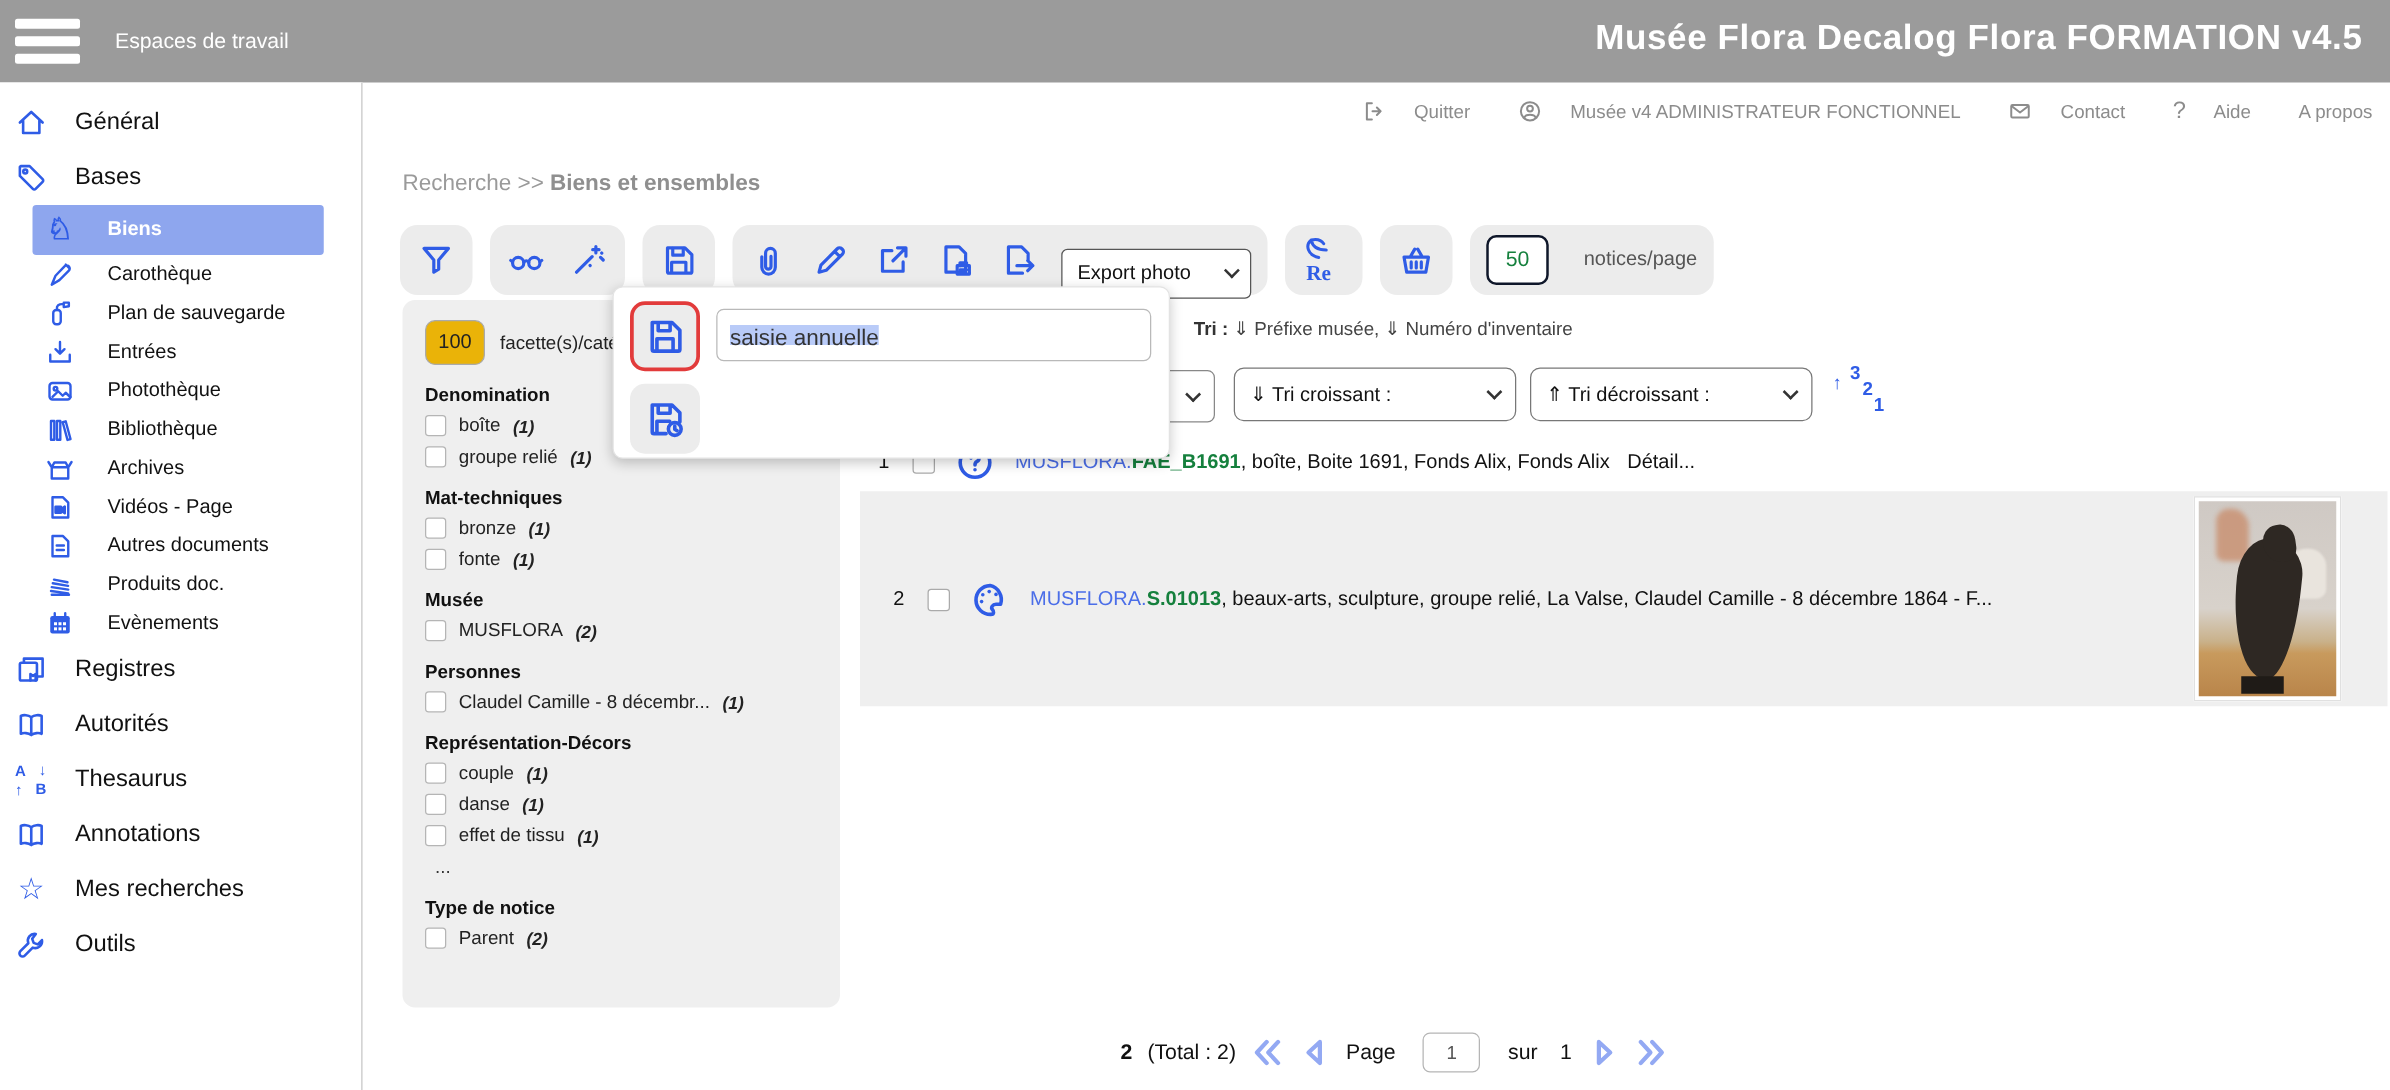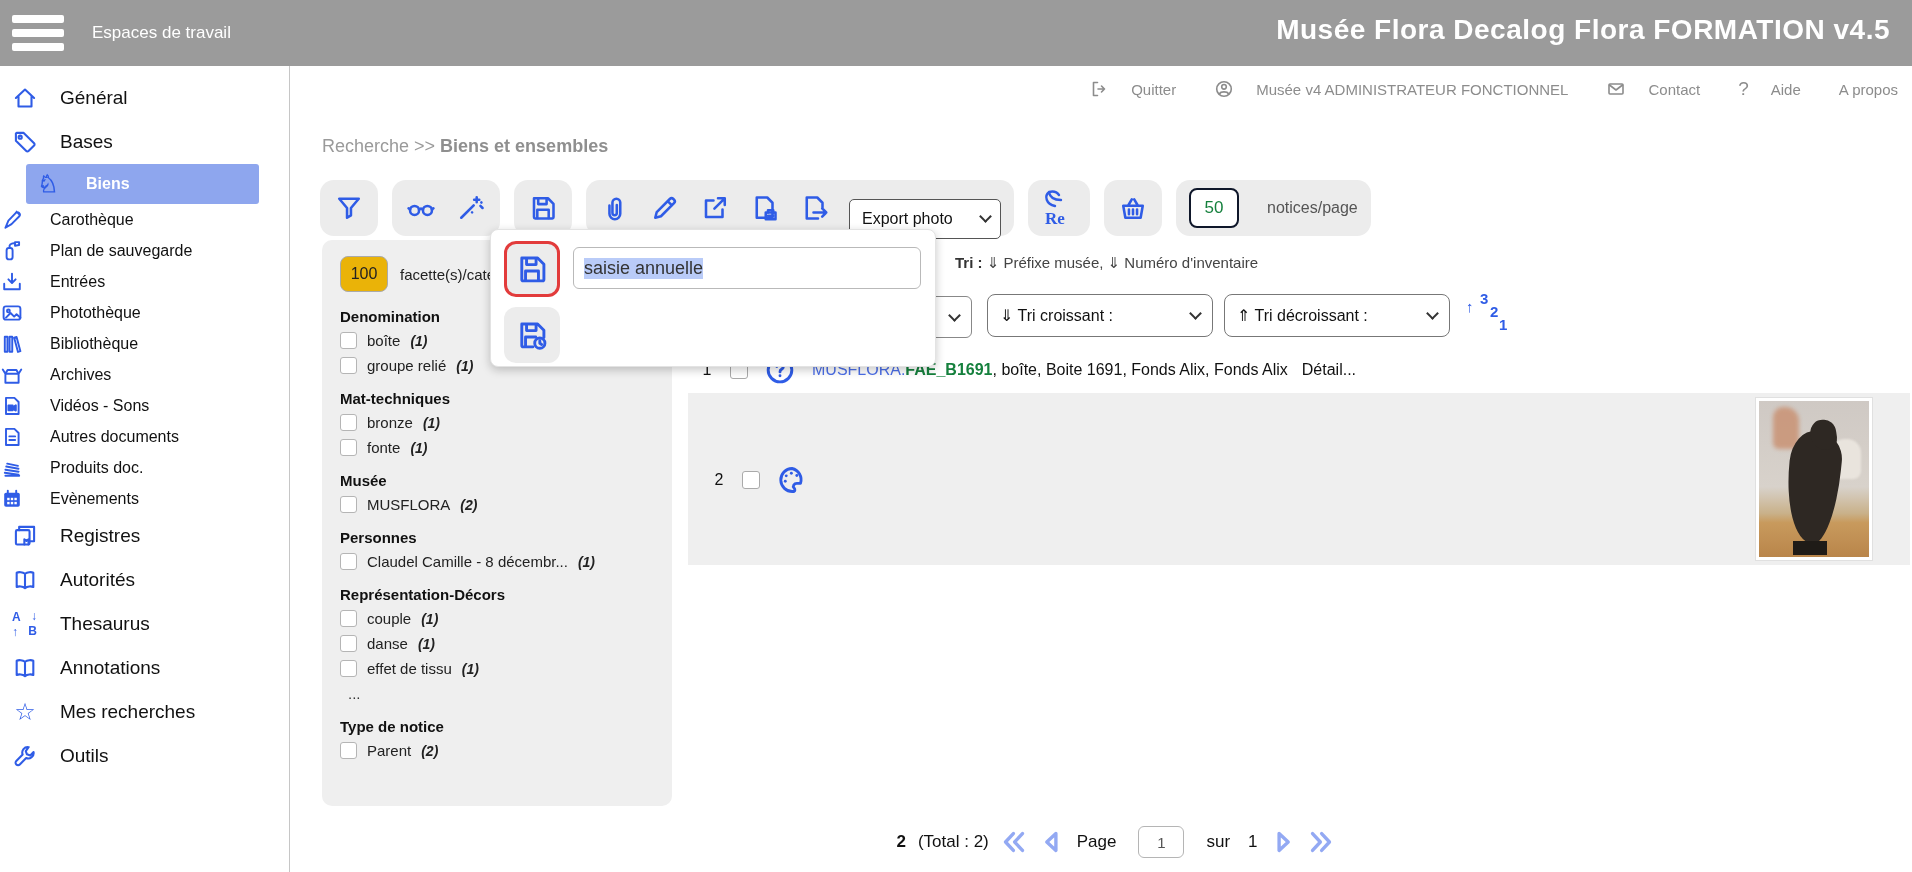--- a/index.html
+++ b/index.html
@@ -10,21 +10,21 @@
   .topbar { position:absolute; left:0; top:0; width:1912px; height:66px; background:#9b9b9b; display:flex; align-items:center; }
   .burger { width:52px; height:36px; margin-left:12px; display:flex; flex-direction:column; justify-content:space-between; cursor:pointer; }
   .burger i { display:block; height:8px; background:#fff; border-radius:2px; }
   .ws-label { color:#fff; font-size:17px; margin-left:28px; }
   .app-title { position:absolute; right:22px; top:14px; color:#fff; font-size:28px; font-weight:bold; letter-spacing:.5px; }
 
   
   .sidebar { position:absolute; left:0; top:66px; width:290px; height:806px; border-right:1px solid #c6c6c6; padding-top:10px; background:#fff; }
   .side-row { display:flex; align-items:center; cursor:pointer; color:#111; }
   .side-row.lvl0 { height:44px; font-size:19px; padding-left:12px; gap:22px; }
-  .side-row.lvl1 { height:31px; font-size:16px; gap:26px; }
+  .side-row.lvl1 { height:31px; font-size:16px; padding-left:36px; gap:26px; }
   .side-row.selected { background:#8ea6ee; color:#fff; font-weight:bold; border-radius:3px; margin-left:26px; margin-right:30px; padding-left:10px; height:40px; }
   .sicon { width:26px; height:26px; flex:0 0 26px; display:flex; align-items:center; justify-content:center; }
   .lvl1 .sicon { width:24px; height:24px; flex-basis:24px; }
   .sicon svg { width:100%; height:100%; stroke:#2f5ce6; fill:none; stroke-width:1.6; stroke-linecap:round; stroke-linejoin:round; }
   .glyph { color:#2f5ce6; font-size:24px; line-height:1; }
   .thes { position:relative; width:26px; height:26px; color:#2f5ce6; font-weight:bold; font-size:12px; }
   .thes span { position:absolute; }
   .thes .ta { left:0; top:-1px; } .thes .td { right:1px; top:-2px; font-weight:normal; }
   .thes .tu { left:0; bottom:-2px; font-weight:normal; } .thes .tb { right:1px; bottom:-1px; }
 
@@ -51,21 +51,21 @@
   .re-text { position:absolute; left:4px; bottom:-3px; color:#2f5ce6; font-weight:bold; font-size:17px; font-family:"Liberation Serif", serif; }
   .pp-input { width:50px; height:40px; border:2px solid #0f172a; border-radius:8px; text-align:center; font-size:17px; color:#15803d; background:#fff; }
   .pp-label { font-size:16px; color:#555; margin-left:10px; }
 
   
   .save-panel { position:absolute; left:490px; top:229px; width:446px; height:138px; background:#fff; border:1px solid #e3e3e3; border-radius:8px; box-shadow:0 3px 10px rgba(0,0,0,.22); z-index:30; }
   .sp-btn { position:absolute; left:13px; width:56px; height:56px; background:#ececec; border-radius:12px; display:flex; align-items:center; justify-content:center; cursor:pointer; }
   .sp-btn svg { width:34px; height:34px; stroke:#2f5ce6; fill:none; stroke-width:1.7; stroke-linecap:round; stroke-linejoin:round; }
   .sp-btn.hl { top:11px; border:3px solid #e23b3b; }
   .sp-btn.b2 { top:77px; }
-  .sp-input { position:absolute; left:82px; top:17px; width:348px; height:42px; border:1px solid #b9b9b9; border-radius:6px; background:#fff; display:flex; align-items:center; padding:0 10px; font-size:18px; color:#333; }
+  .sp-input { position:absolute; left:82px; top:17px; width:348px; height:42px; border:1px solid #b9b9b9; border-radius:6px; background:#fff; display:flex; padding:12px 10px; font-size:18px; color:#333; }
   .sp-input .seltext { background:#b9cbf8; }
 
   
   .facets { position:absolute; left:322px; top:240px; width:350px; height:566px; background:#efefef; border-radius:10px; padding:16px 18px; z-index:5; }
   .facet-top { display:flex; align-items:center; gap:12px; }
   .facet-count { width:48px; height:36px; border:1px solid #aaa; border-radius:8px; text-align:center; font-size:16px; color:#222; background:#eab308; }
   .facet-top-label { font-size:15px; color:#222; }
   .fgroup { margin-top:16px; }
   .fgroup h4 { font-size:15px; color:#111; margin-bottom:7px; }
   .fopt { display:flex; align-items:center; gap:10px; margin-bottom:8px; font-size:15px; color:#222; }
@@ -206,21 +206,21 @@
       <span>Archives</span>
     </div>
     <div class="side-row lvl1">
       <span class="sicon">
           <svg viewBox="0 0 20 20">
             <path d="M5 3.2 h7 l3.5 3.5 v10 H5z"></path>
             <rect x="7" y="9.5" width="3.6" height="4" fill="#2f5ce6"></rect>
             <path d="M10.6 11 l2.6-1.6 v4.4 l-2.6-1.6" fill="#2f5ce6"></path>
           </svg>
         </span>
-      <span>Vidéos - Sons</span>
+      <span>Vidéos - Page</span>
     </div>
     <div class="side-row lvl1">
       <span class="sicon">
           <svg viewBox="0 0 20 20">
             <path d="M5 3.2 h7 l3.5 3.5 v10 H5z M7.8 9.5 h4.8 M7.8 12.5 h4.8"></path>
           </svg>
         </span>
       <span>Autres documents</span>
     </div>
     <div class="side-row lvl1">
@@ -556,20 +556,21 @@
     <input type="checkbox" style="">
     <span class="ricon"><svg viewBox="0 0 20 20">
           <path d="M10 2.8 a7.2 7.2 0 1 0 .4 14.4 c1.9 0 1.5-1.7.8-2.4-.9-1 .1-2.7 1.8-2.7 h2.3 A7.2 7.2 0 0 0 10 2.8z"></path>
           <g fill="#2f5ce6" stroke="none">
             <circle cx="6.4" cy="7.4" r=".9"></circle>
             <circle cx="9.6" cy="5.8" r=".9"></circle>
             <circle cx="13" cy="7.2" r=".9"></circle>
             <circle cx="5.8" cy="10.8" r=".9"></circle>
           </g>
         </svg></span>
+    <span><span class="rlink">MUSFLORA.</span><span class="rid">S.01013</span><span>, beaux-arts, sculpture, groupe relié, La Valse, Claudel Camille - 8 décembre 1864 - F...</span></span>
   </div>
 
   <div class="pagination">
     <span class="pg-count">2</span>
     <span>(Total : 2)</span>
     <span class="pg-arrow"><svg viewBox="0 0 20 20">
           <path d="M9.5 3.5 L3.5 10 L9.5 16.5 M16.5 3.5 L10.5 10 L16.5 16.5"></path>
         </svg></span>
     <span class="pg-arrow"><svg viewBox="0 0 20 20">
           <path d="M13 3.5 L6 10 L13 16.5 Z"></path>

